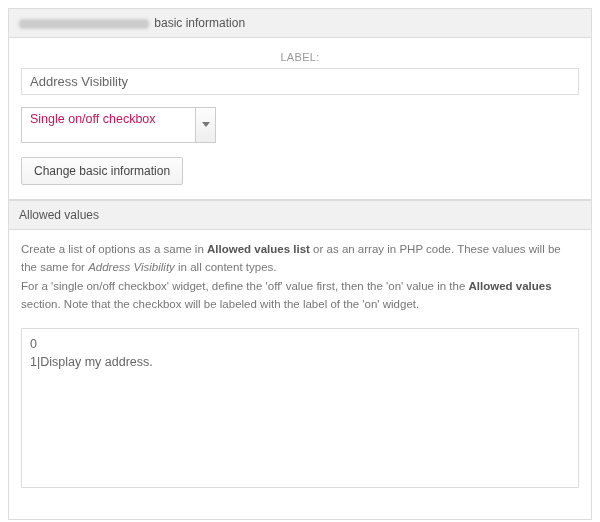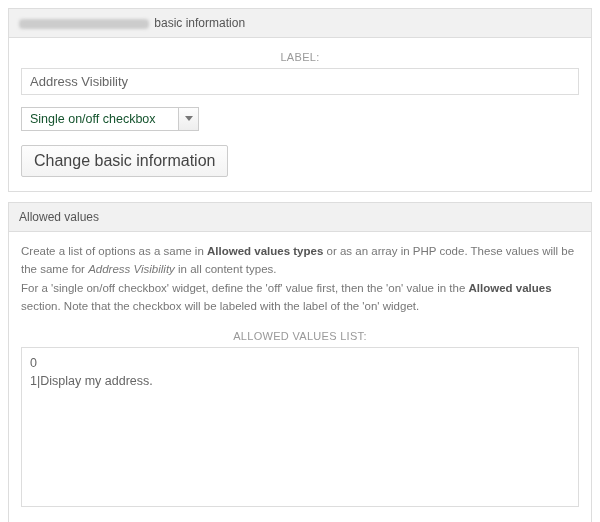--- a/index.html
+++ b/index.html
@@ -6,21 +6,21 @@
     body {
       font-family: "Lucida Grande", "Lucida Sans Unicode", Arial, sans-serif;
       font-size: 12px;
       color: #555;
       background: #fff;
       padding: 8px;
       width: 600px;
     }
     .panel {
       border: 1px solid #ddd;
-      margin-bottom: 10px;
+      margin-bottom: 0;
       background: #fff;
     }
     .panel-header {
       background: #f1f1f1;
       border-bottom: 1px solid #ddd;
       padding: 7px 10px;
       font-size: 12px;
       color: #555;
     }
     .panel-body {
@@ -57,24 +57,24 @@
     }
     .select-wrap {
       position: relative;
       display: inline-block;
       margin-bottom: 14px;
     }
     .select-input {
       border: 1px solid #ccc;
       background: #fff;
       font-size: 12.5px;
-      color: #14532d;
-      padding: 4px 28px 4px 8px;
+      color: #be185d;
+      padding: 4px 28px 16px 8px;
       font-family: inherit;
-      width: 178px;
+      width: 195px;
       appearance: none;
       -webkit-appearance: none;
     }
     .select-arrow {
       position: absolute;
       right: 1px;
       top: 1px;
       width: 20px;
       height: calc(100% - 2px);
       border-left: 1px solid #ccc;
@@ -82,21 +82,21 @@
       display: flex;
       align-items: center;
       justify-content: center;
       pointer-events: none;
     }
     .select-arrow svg { display: block; }
     .btn {
       border: 1px solid #ccc;
       background: linear-gradient(#fdfdfd, #f3f3f3);
       padding: 6px 12px;
-      font-size: 16px;
+      font-size: 12px;
       color: #444;
       font-family: inherit;
       border-radius: 2px;
       cursor: pointer;
     }
     .desc {
       font-size: 11.5px;
       color: #777;
       line-height: 1.6;
       margin-bottom: 14px;
@@ -144,24 +144,23 @@
     <div></div>
     <button class="btn">Change basic information</button>
   </div>
 </div>
 
 <div class="panel">
   <div class="panel-header">Allowed values</div>
   <div class="panel-body">
 
     <div class="desc">
-      <span>Create a list of options as a same in </span><strong>Allowed values types</strong><span> or as an array in PHP code. These values will be the same for </span><em>Address Visibility</em><span> in all content types.</span><br>
+      <span>Create a list of options as a same in </span><strong>Allowed values list</strong><span> or as an array in PHP code. These values will be the same for </span><em>Address Visibility</em><span> in all content types.</span><br>
       <span>For a 'single on/off checkbox' widget, define the 'off' value first, then the 'on' value in the </span><strong>Allowed values</strong><span> section. Note that the checkbox will be labeled with the label of the 'on' widget.</span>
     </div>
 
-    <div class="field-label">ALLOWED VALUES LIST:</div>
     <div class="textarea-wrap">
       <textarea class="textarea-input" style="">0
 1|Display my address.</textarea>
     </div>
 
   </div>
 </div>
 
 </body></html>

